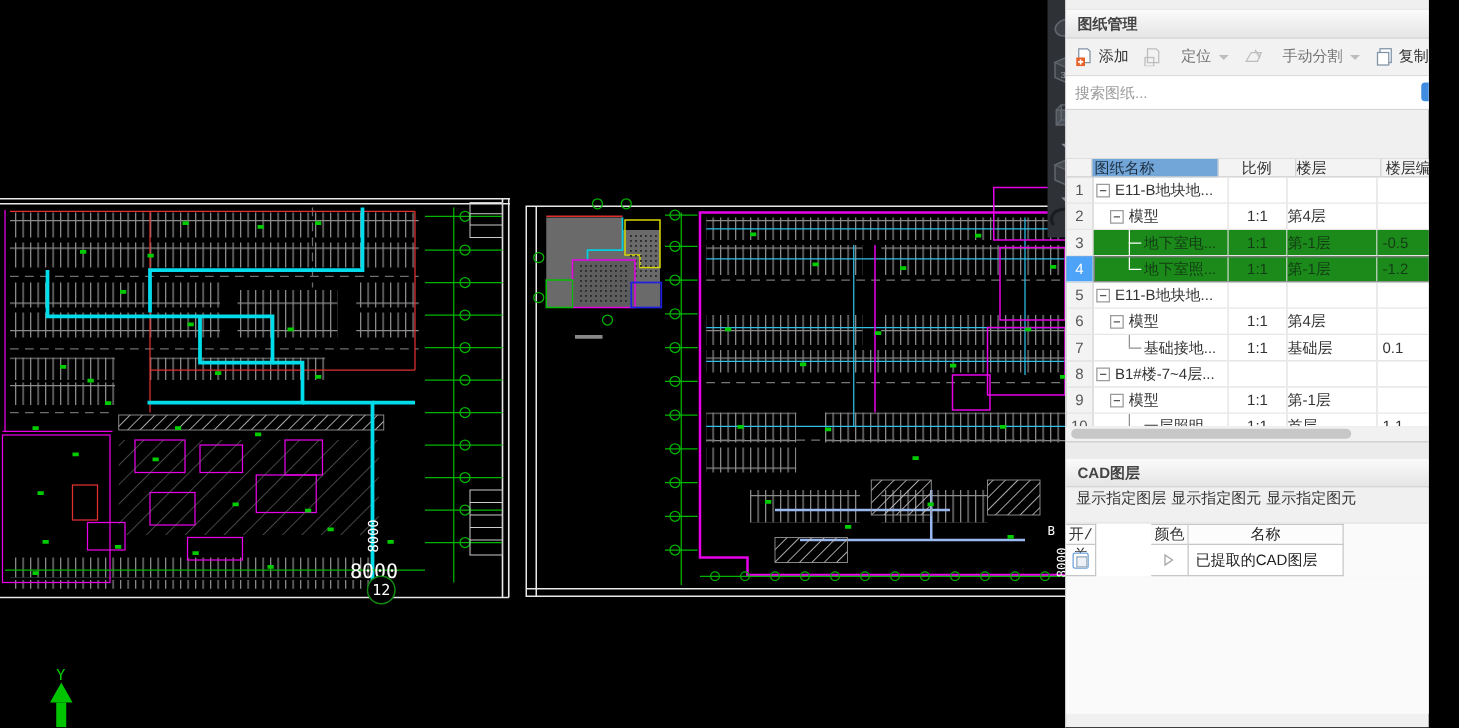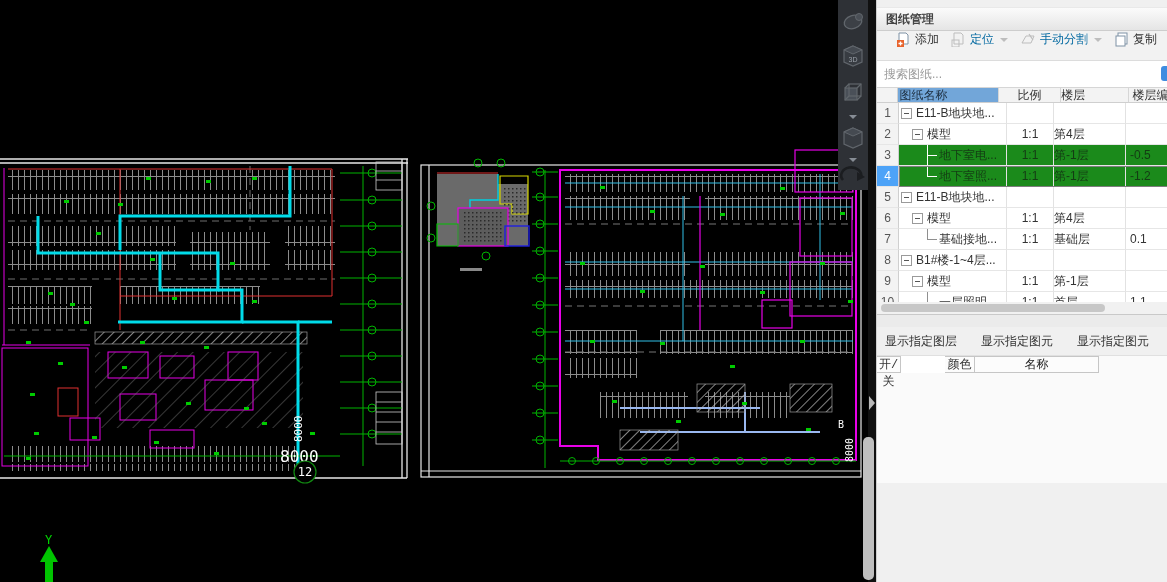--- a/index.html
+++ b/index.html
@@ -3,44 +3,44 @@
 <meta charset="utf-8">
 <style>
   html,body{margin:0;padding:0;background:#000;width:1167px;height:582px;overflow:hidden;
             font-family:"Liberation Sans",sans-serif;}
   #stage{position:relative;width:1167px;height:582px;}
 
   
   #cad{position:absolute;left:0;top:0;width:876px;height:582px;background:#000;}
 
   
-  #panel{position:absolute;left:876px;top:0;width:291px;height:582px;background:#f0f0f0;
+  #panel{position:absolute;left:852px;top:0;width:291px;height:582px;background:#f0f0f0;
          border-left:1px solid #cfcfcf;box-sizing:border-box;font-size:12px;color:#333;}
   .topstrip{height:7px;background:#f0f0f0;}
   .sec-title{height:22px;line-height:22px;padding:0 9px;font-weight:700;color:#444;
              background:linear-gradient(#fbfbfb,#e5e5e5);
              border-top:1px solid #e9e9e9;border-bottom:1px solid #cdcdcd;}
   
-  .tbar{height:29px;display:flex;align-items:flex-start;gap:12px;padding-left:19px;
+  .tbar{height:29px;display:flex;align-items:center;gap:12px;padding-left:7px;
         background:#f2f2f2;border-bottom:1px solid #dcdcdc;}
   .tb{display:flex;align-items:center;gap:4px;cursor:default;}
   .tb .lbl{color:#333;}
-  .tb.disabled .lbl{color:#0369a1;}
+  .tb.disabled .lbl{color:#737373;margin-left:11px;}
   .caret{width:0;height:0;border-left:4px solid transparent;border-right:4px solid transparent;
          border-top:4px solid #8d8d8d;margin-left:2px;}
   .tb.disabled .caret{border-top-color:#bdbdbd;}
   
   .search{height:26px;position:relative;background:#22c55e;border-bottom:1px solid #d6d6d6;}
   .search input{width:100%;height:100%;box-sizing:border-box;border:0;outline:none;
                 padding:0 14px 0 7px;font:12px "Liberation Sans",sans-serif;color:#333;background:#fff;}
   .search input::placeholder{color:#9b9b9b;}
   .search-glyph{position:absolute;right:0;top:5px;width:6px;height:15px;background:#3f8ce0;
                 border-radius:3px 0 0 3px;}
   
-  .sheet-table{background:#a3a3a3;overflow:hidden;height:214px;}
+  .sheet-table{background:#a3a3a3;overflow:hidden;height:214px;margin-top:39px;}
   .thead,.trow{display:flex;width:291px;}
   .thead .c{height:15px;line-height:15px;background:#f3f3f3;color:#333;text-align:center;
             border-right:1px solid #d6d6d6;border-bottom:1px solid #cfcfcf;box-sizing:border-box;
             overflow:hidden;white-space:nowrap;}
   .thead .c.name{background:#72a6d9;color:#1d2e3f;}
   .trow{position:relative;}
   .trow .c{height:21px;line-height:21px;border-right:1px solid #e2e2e2;border-bottom:1px solid #e6e6e6;
            box-sizing:border-box;overflow:hidden;white-space:nowrap;background:#fff;}
   .c.num{width:22px;text-align:center;background:#f3f3f3;color:#555;border-right:1px solid #cfcfcf;}
   .c.name{width:108px;display:flex;align-items:center;padding-left:2px;}
@@ -60,21 +60,21 @@
   .branch::before{content:"";position:absolute;left:5px;top:0;height:10px;border-left:1px solid #8f8f8f;}
   .branch.pass::before{height:21px;}
   .branch::after{content:"";position:absolute;left:5px;top:10px;width:10px;border-top:1px solid #8f8f8f;}
   .trow.green .branch::before,.trow.green .branch::after{border-color:#fff;}
   .nm{overflow:hidden;white-space:nowrap;}
   
   .hscroll{height:12px;background:#f1f1f1;border-bottom:1px solid #c9c9c9;position:relative;}
   .hthumb{position:absolute;left:4px;top:2px;width:224px;height:8px;background:#c7c7c7;border-radius:4px;}
   .spacer{height:12px;background:#ebebeb;}
   
-  .layer-btns{height:28px;display:flex;align-items:center;gap:24px;padding-left:8px;
+  .layer-btns{height:28px;display:flex;gap:4px;padding-left:8px;
               background:#f0f0f0;border-bottom:1px solid #e0e0e0;}
   .layer-btns .lb{color:#333;}
   .ltable{background:#fafafa;}
   .lrow,.lhead{display:flex;width:222px;background:#fff;}
   .lhead .c2{height:17px;line-height:17px;text-align:center;background:#fcfcfc;
              border-right:1px solid #c6c6c6;border-bottom:1px solid #c6c6c6;border-top:1px solid #c6c6c6;
              box-sizing:border-box;color:#333;font-family:Liberation Mono, monospace;}
   .lrow .c2{height:25px;border-right:1px solid #c6c6c6;border-bottom:1px solid #c6c6c6;
             box-sizing:border-box;display:flex;align-items:center;}
   .c2.toggle{width:30px;justify-content:center;text-align:center;}
@@ -573,21 +573,21 @@
           </div>
         <div class="c scale">1:1</div>
         <div class="c floor">基础层</div>
         <div class="c fno">0.1</div>
       </div>
 
       <div class="trow">
         <div class="c num">8</div>
         <div class="c name">
             <span class="exp"></span>
-          <span class="nm">B1#楼-1~4层...</span>
+          <span class="nm">B1#楼-7~4层...</span>
           </div>
         <div class="c scale"></div>
         <div class="c floor"></div>
         <div class="c fno"></div>
       </div>
 
       <div class="trow">
         <div class="c num">9</div>
         <div class="c name">
             <span class="exp ind1"></span>
@@ -609,29 +609,41 @@
         <div class="c fno">1.1</div>
       </div>
     </div>
 
     <div class="hscroll">
       <div class="hthumb"></div>
     </div>
 
     <div class="spacer"></div>
 
+    <div class="sec-title">CAD图层</div>
 
     <div class="layer-btns">
       <span class="lb">显示指定图层</span>
       <span class="lb">显示指定图元</span>
       <span class="lb">显示指定图元</span>
     </div>
 
     <div class="ltable">
       <div class="lhead">
         <div class="c2 toggle">开/关</div>
         <div class="c2 color">颜色</div>
         <div class="c2 lname" style="text-align:center;display:block;line-height:17px;padding-left:0">名称</div>
       </div>
+      <div class="lrow">
+        <div class="c2 toggle">
+            <span class="cb partial"></span>
+          </div>
+        <div class="c2 color">
+          <svg width="8" height="10" viewBox="0 0 8 10">
+            <polygon points="1,1 7,5 1,9" fill="#fff" stroke="#a2a2a2" stroke-width="1"></polygon>
+          </svg>
+        </div>
+        <div class="c2 lname">已提取的CAD图层</div>
+      </div>
     </div>
     <div class="below"></div>
   </div>
 </div>
 
 </body></html>

